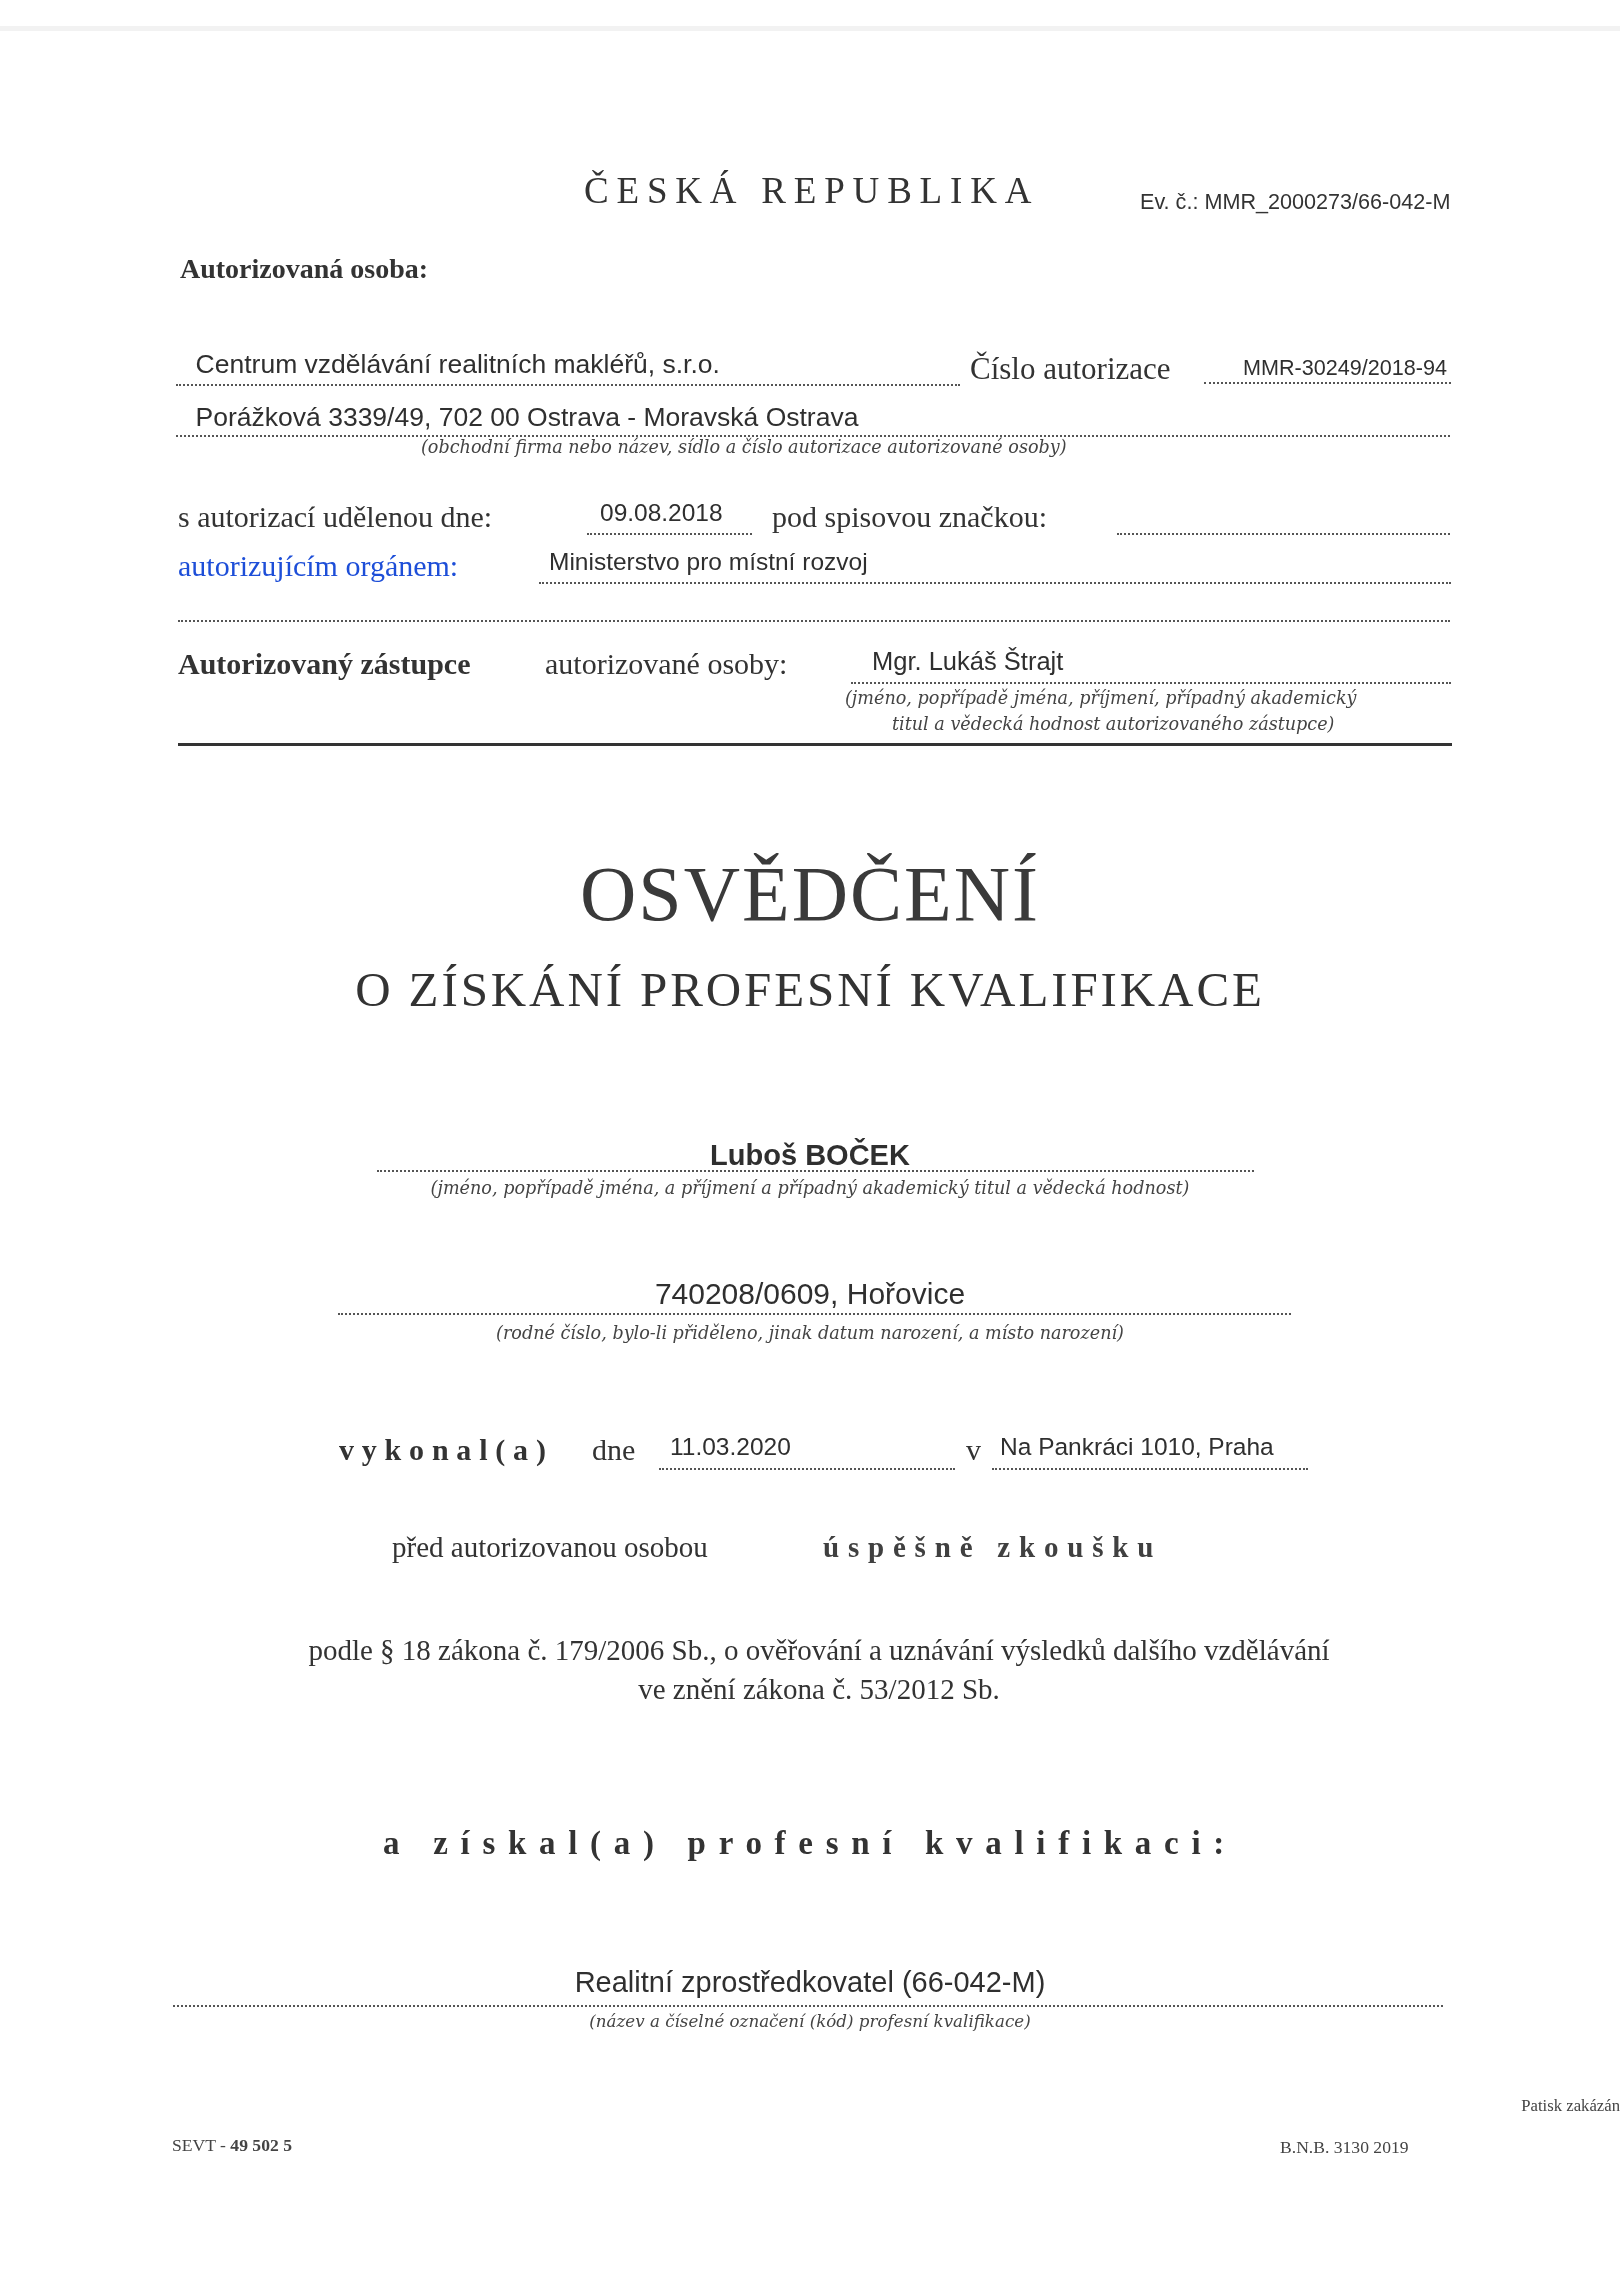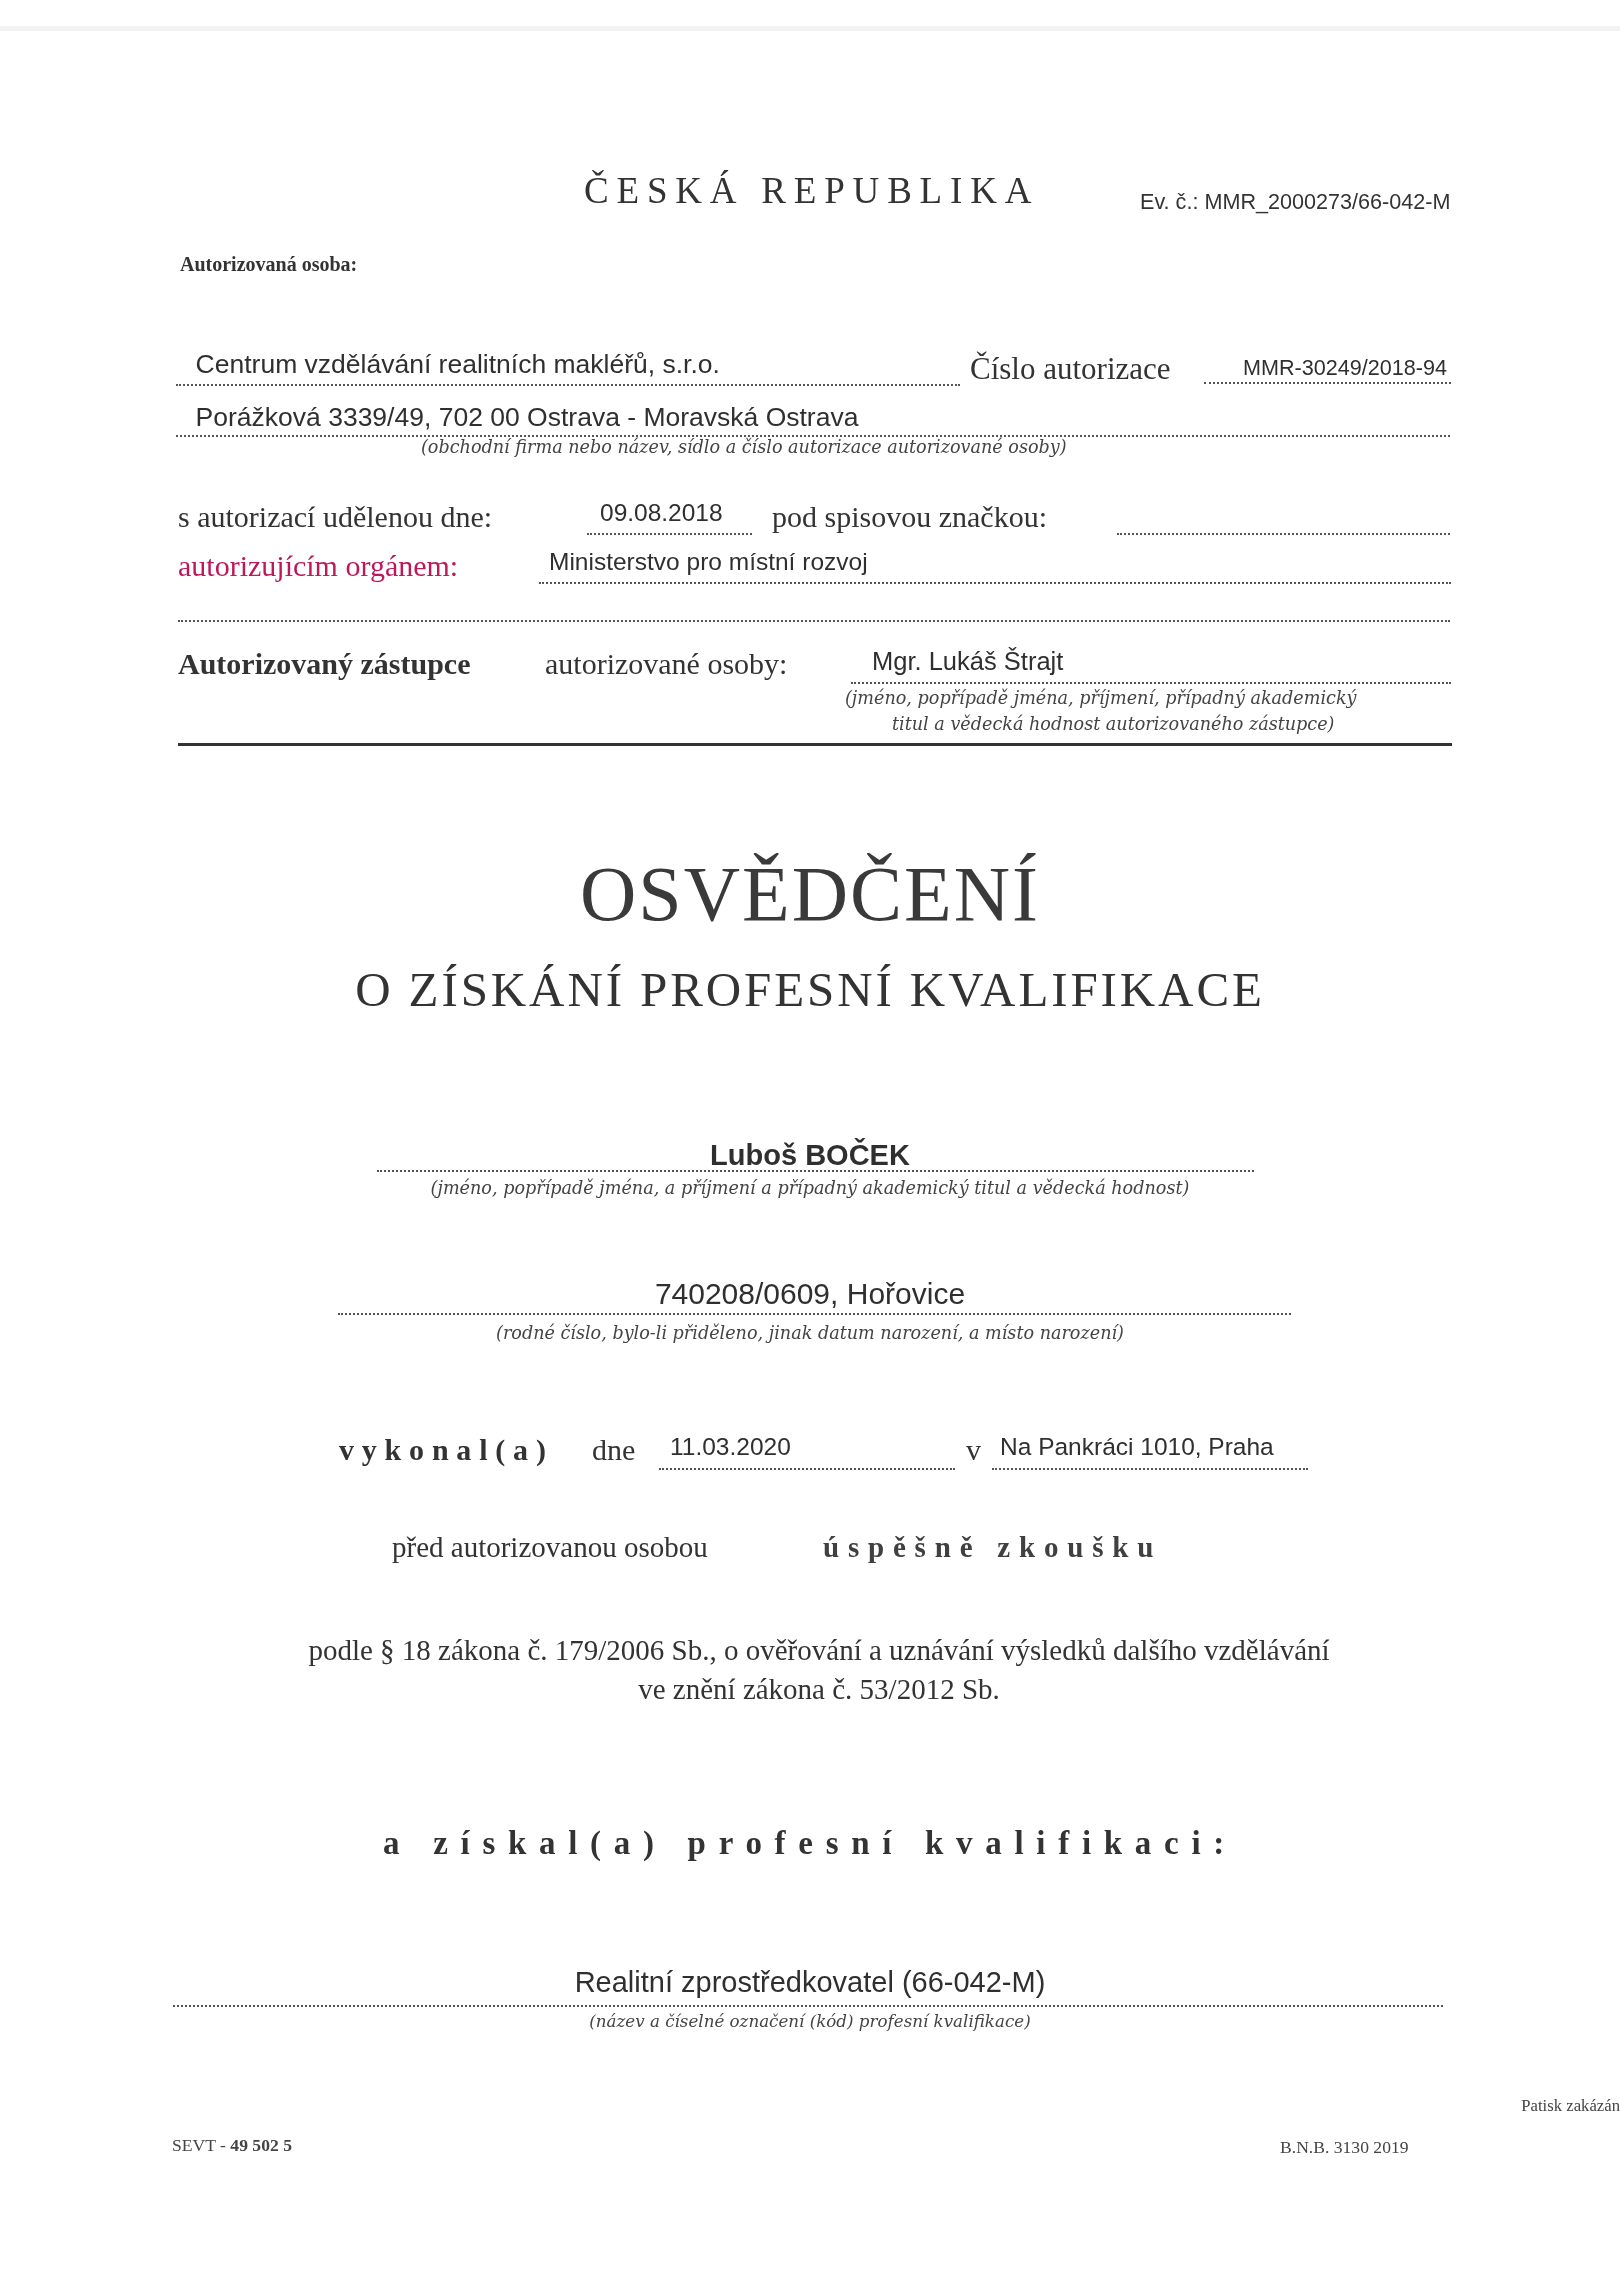--- a/index.html
+++ b/index.html
@@ -3,21 +3,21 @@
 <meta charset="utf-8">
 <style>
   html, body { margin: 0; padding: 0; background: #ffffff; }
   body { width: 1620px; height: 2292px; position: relative; overflow: hidden; color: #3a3a3a; }
   .abs { position: absolute; }
   .ghost { position:absolute; left: 0; top: 7.8px; width: 1620px; height: 21.6px; border-bottom: 2px solid #e6e6e6; opacity: .7; }
   .ghost2 { position:absolute; left: 0; top: 25.5px; width: 1620px; height: 5.9px; background: #f2f2f2; }
 
   .header-title { left: 584px; top: 169px; font-size: 37px; letter-spacing: 7.8px; font-family: "Liberation Serif", serif; color:#333; }
   .ev { left: 1140px; top: 189px; font-size: 21.6px; font-family: "Liberation Sans", sans-serif; color:#333; }
-  .ao-label { left: 180px; top: 253px; font-size: 20px; font-weight: bold; font-family: "Liberation Serif", serif; color:#333; }
+  .ao-label { left: 180px; top: 253px; font-size: 28px; font-weight: bold; font-family: "Liberation Serif", serif; color:#333; }
 
   .dotted { border-bottom: 2px dotted #555; }
   .fill-val { font-family: "Liberation Sans", sans-serif; color: #2f2f2f; white-space: nowrap; }
   .hint { font-family: "DejaVu Serif", serif; font-style: italic; color: #444; font-size: 16.7px; white-space: nowrap; }
 
   .row1 { left: 176px; top: 349px; width: 784px; height: 35px; }
   .row1 .v { position:absolute; left: 19.6px; top: 0; font-size: 26.5px; }
   .cislo { left: 970px; top: 351px; font-size: 31px; font-family: "Liberation Serif", serif; color:#333; }
   .cislo-dots { left: 1204px; top: 353px; width: 247px; height: 29px; }
   .cislo-val { left: 1243px; top: 355px; font-size: 21.6px; }
@@ -25,21 +25,21 @@
   .row2 { left: 176px; top: 400px; width: 1274px; height: 35px; }
   .row2 .v { position:absolute; left: 19.6px; top: 2px; font-size: 26.5px; }
   .hint1 { left: 421px; top: 437px; font-size: 17.6px; }
 
   .s-aut { left: 178px; top: 500px; font-size: 30px; font-family: "Liberation Serif", serif; color:#333; white-space:nowrap; }
   .date-dots { left: 587px; top: 500px; width: 165px; height: 33px; }
   .date-val { left: 600px; top: 499px; font-size: 24.5px; }
   .pod { left: 772px; top: 500px; font-size: 30px; font-family: "Liberation Serif", serif; color:#333; white-space:nowrap; }
   .pod-dots { left: 1117px; top: 500px; width: 333px; height: 33px; }
 
-  .aut-org { left: 178px; top: 549px; font-size: 30px; font-family: "Liberation Serif", serif; color:#be185d; white-space:nowrap; }
+  .aut-org { left: 178px; top: 549px; font-size: 30px; font-family: "Liberation Serif", serif; color:#1d4ed8; white-space:nowrap; }
   .org-dots { left: 539px; top: 549px; width: 912px; height: 33px; }
   .org-val { left: 549px; top: 548px; font-size: 24.5px; }
 
   .blank-dots { left: 178px; top: 598px; width: 1272px; height: 21.6px; }
 
   .zast-bold { left: 178px; top: 647px; font-size: 30px; font-weight: bold; font-family: "Liberation Serif", serif; color:#333; white-space:nowrap; }
   .zast-rest { left: 545px; top: 647px; font-size: 30px; font-family: "Liberation Serif", serif; color:#333; white-space:nowrap; }
   .zast-dots { left: 851px; top: 647px; width: 600px; height: 35px; }
   .zast-val { left: 872px; top: 647px; font-size: 25.5px; }
   .hint2a { left: 845px; top: 688px; font-size: 17.6px; }

